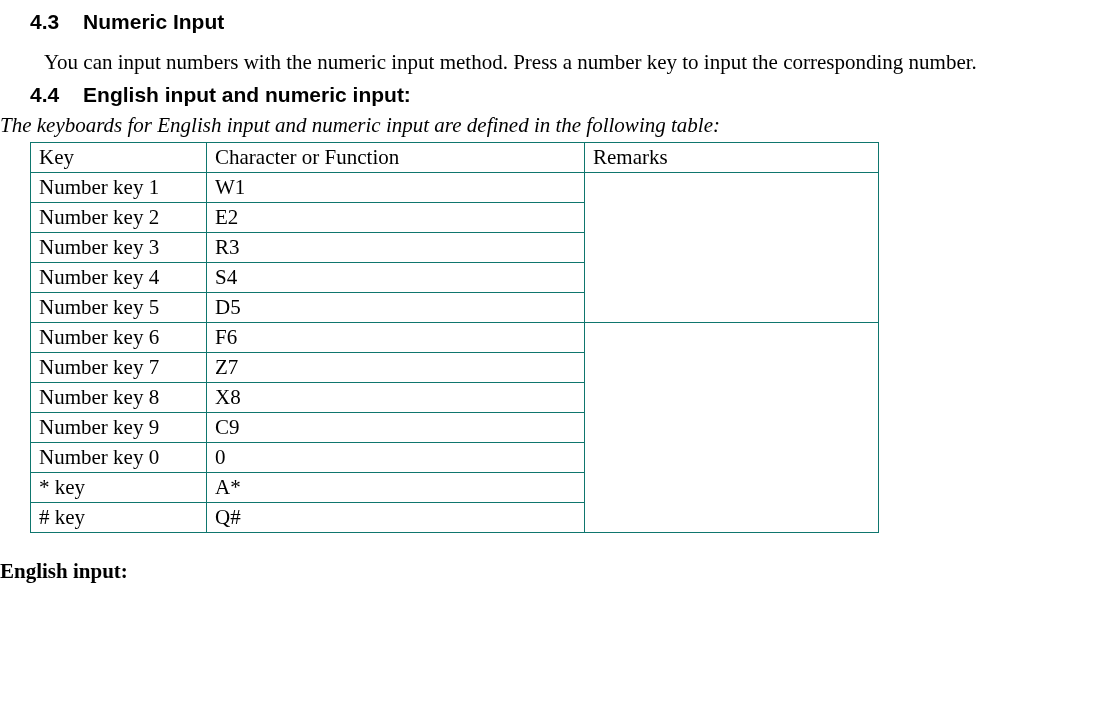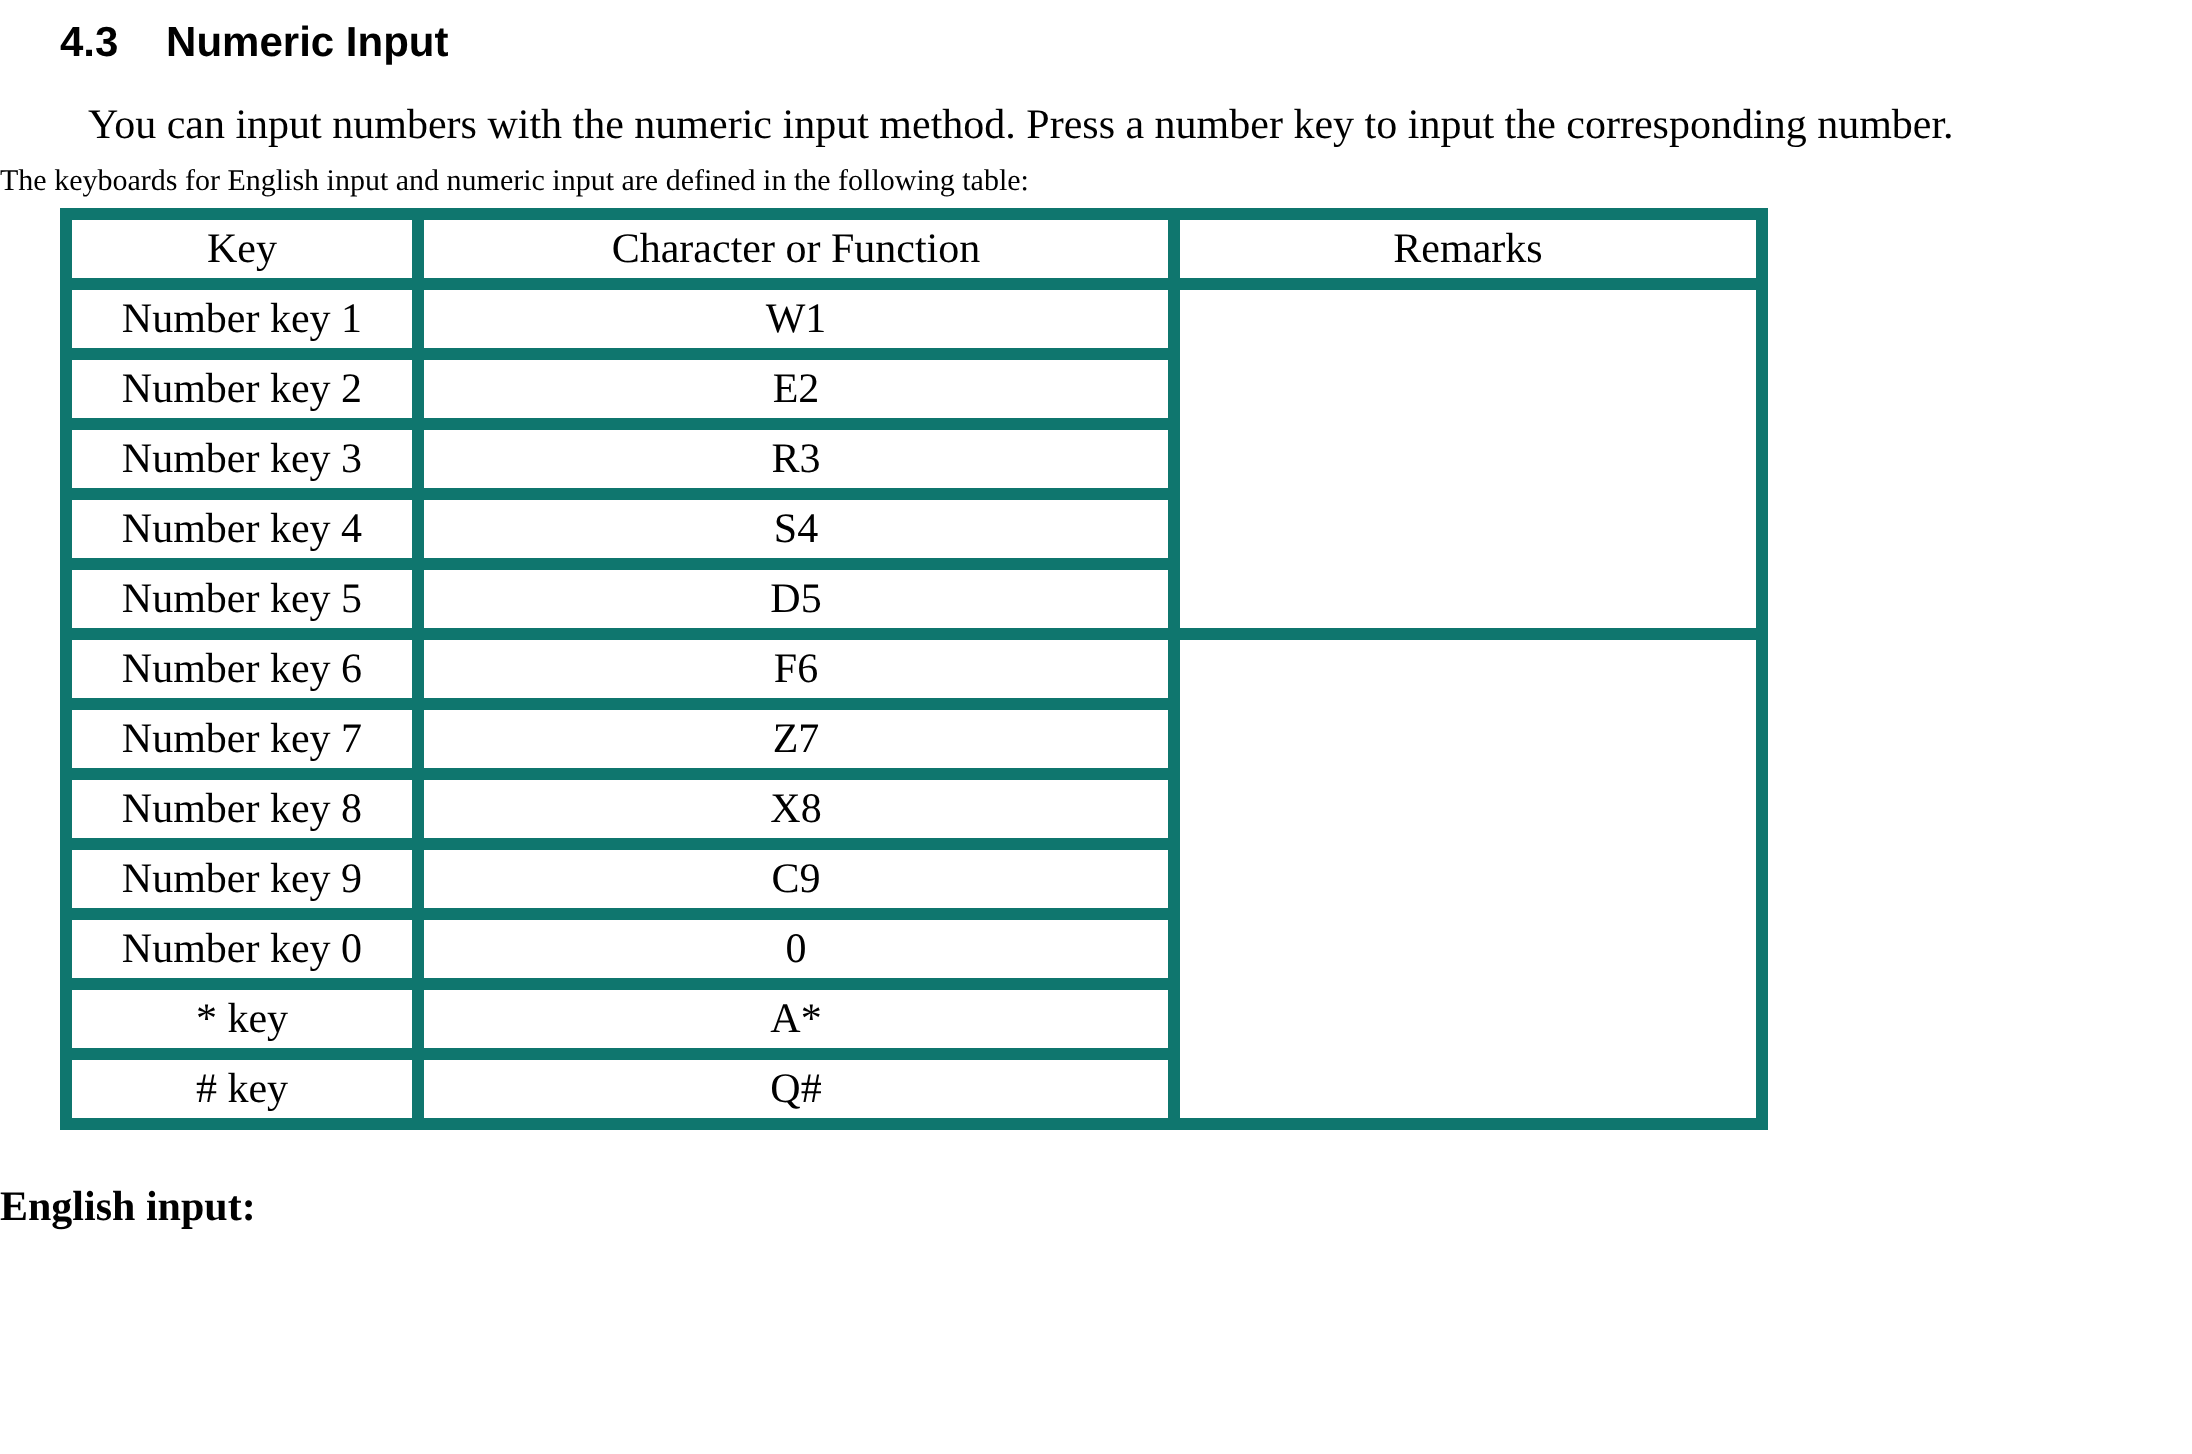--- a/index.html
+++ b/index.html
@@ -32,38 +32,38 @@
   .para {
     font-size: 21px;
     line-height: 1.55;
     margin: 12px 0 4px 0;
     text-align: justify;
   }
   .para.first {
     text-indent: 44px;
   }
   .intro {
-    font-size: 15px;
+    font-size: 21px;
     margin: 2px 0 4px 0;
+    font-style: italic;
   }
   .table-wrap {
     margin-left: 30px;
     margin-top: 2px;
   }
   table.keys {
     border-collapse: collapse;
     font-size: 21px;
   }
   table.keys td {
-    border: 6px solid #0f766e;
+    border: 1px solid #0f766e;
     padding: 2px 8px 2px 8px;
     vertical-align: top;
     height: 28px;
     box-sizing: border-box;
-    text-align: center;
   }
   .c-key { width: 176px; }
   .c-char { width: 378px; }
   .c-rem { width: 294px; }
   .after-table {
     font-size: 21px;
     margin: 26px 0 0 0;
     font-weight: bold;
   }
   .page-num {
@@ -80,20 +80,24 @@
 
 <div class="page">
 
   <div class="heading">
     <span class="num">4.3</span>
     <span class="title">Numeric Input</span>
   </div>
 
   <p class="para first">You can input numbers with the numeric input method. Press a number key to input the corresponding number.</p>
 
+  <div class="heading">
+    <span class="num">4.4</span>
+    <span class="title">English input and numeric input:</span>
+  </div>
 
   <p class="intro">The keyboards for English input and numeric input are defined in the following table:</p>
 
   <div class="table-wrap">
     <table class="keys">
       <tbody>
           <tr>
         <td class="c-key">Key</td>
         <td class="c-char">Character or Function</td>
         <td class="c-rem">Remarks</td>

